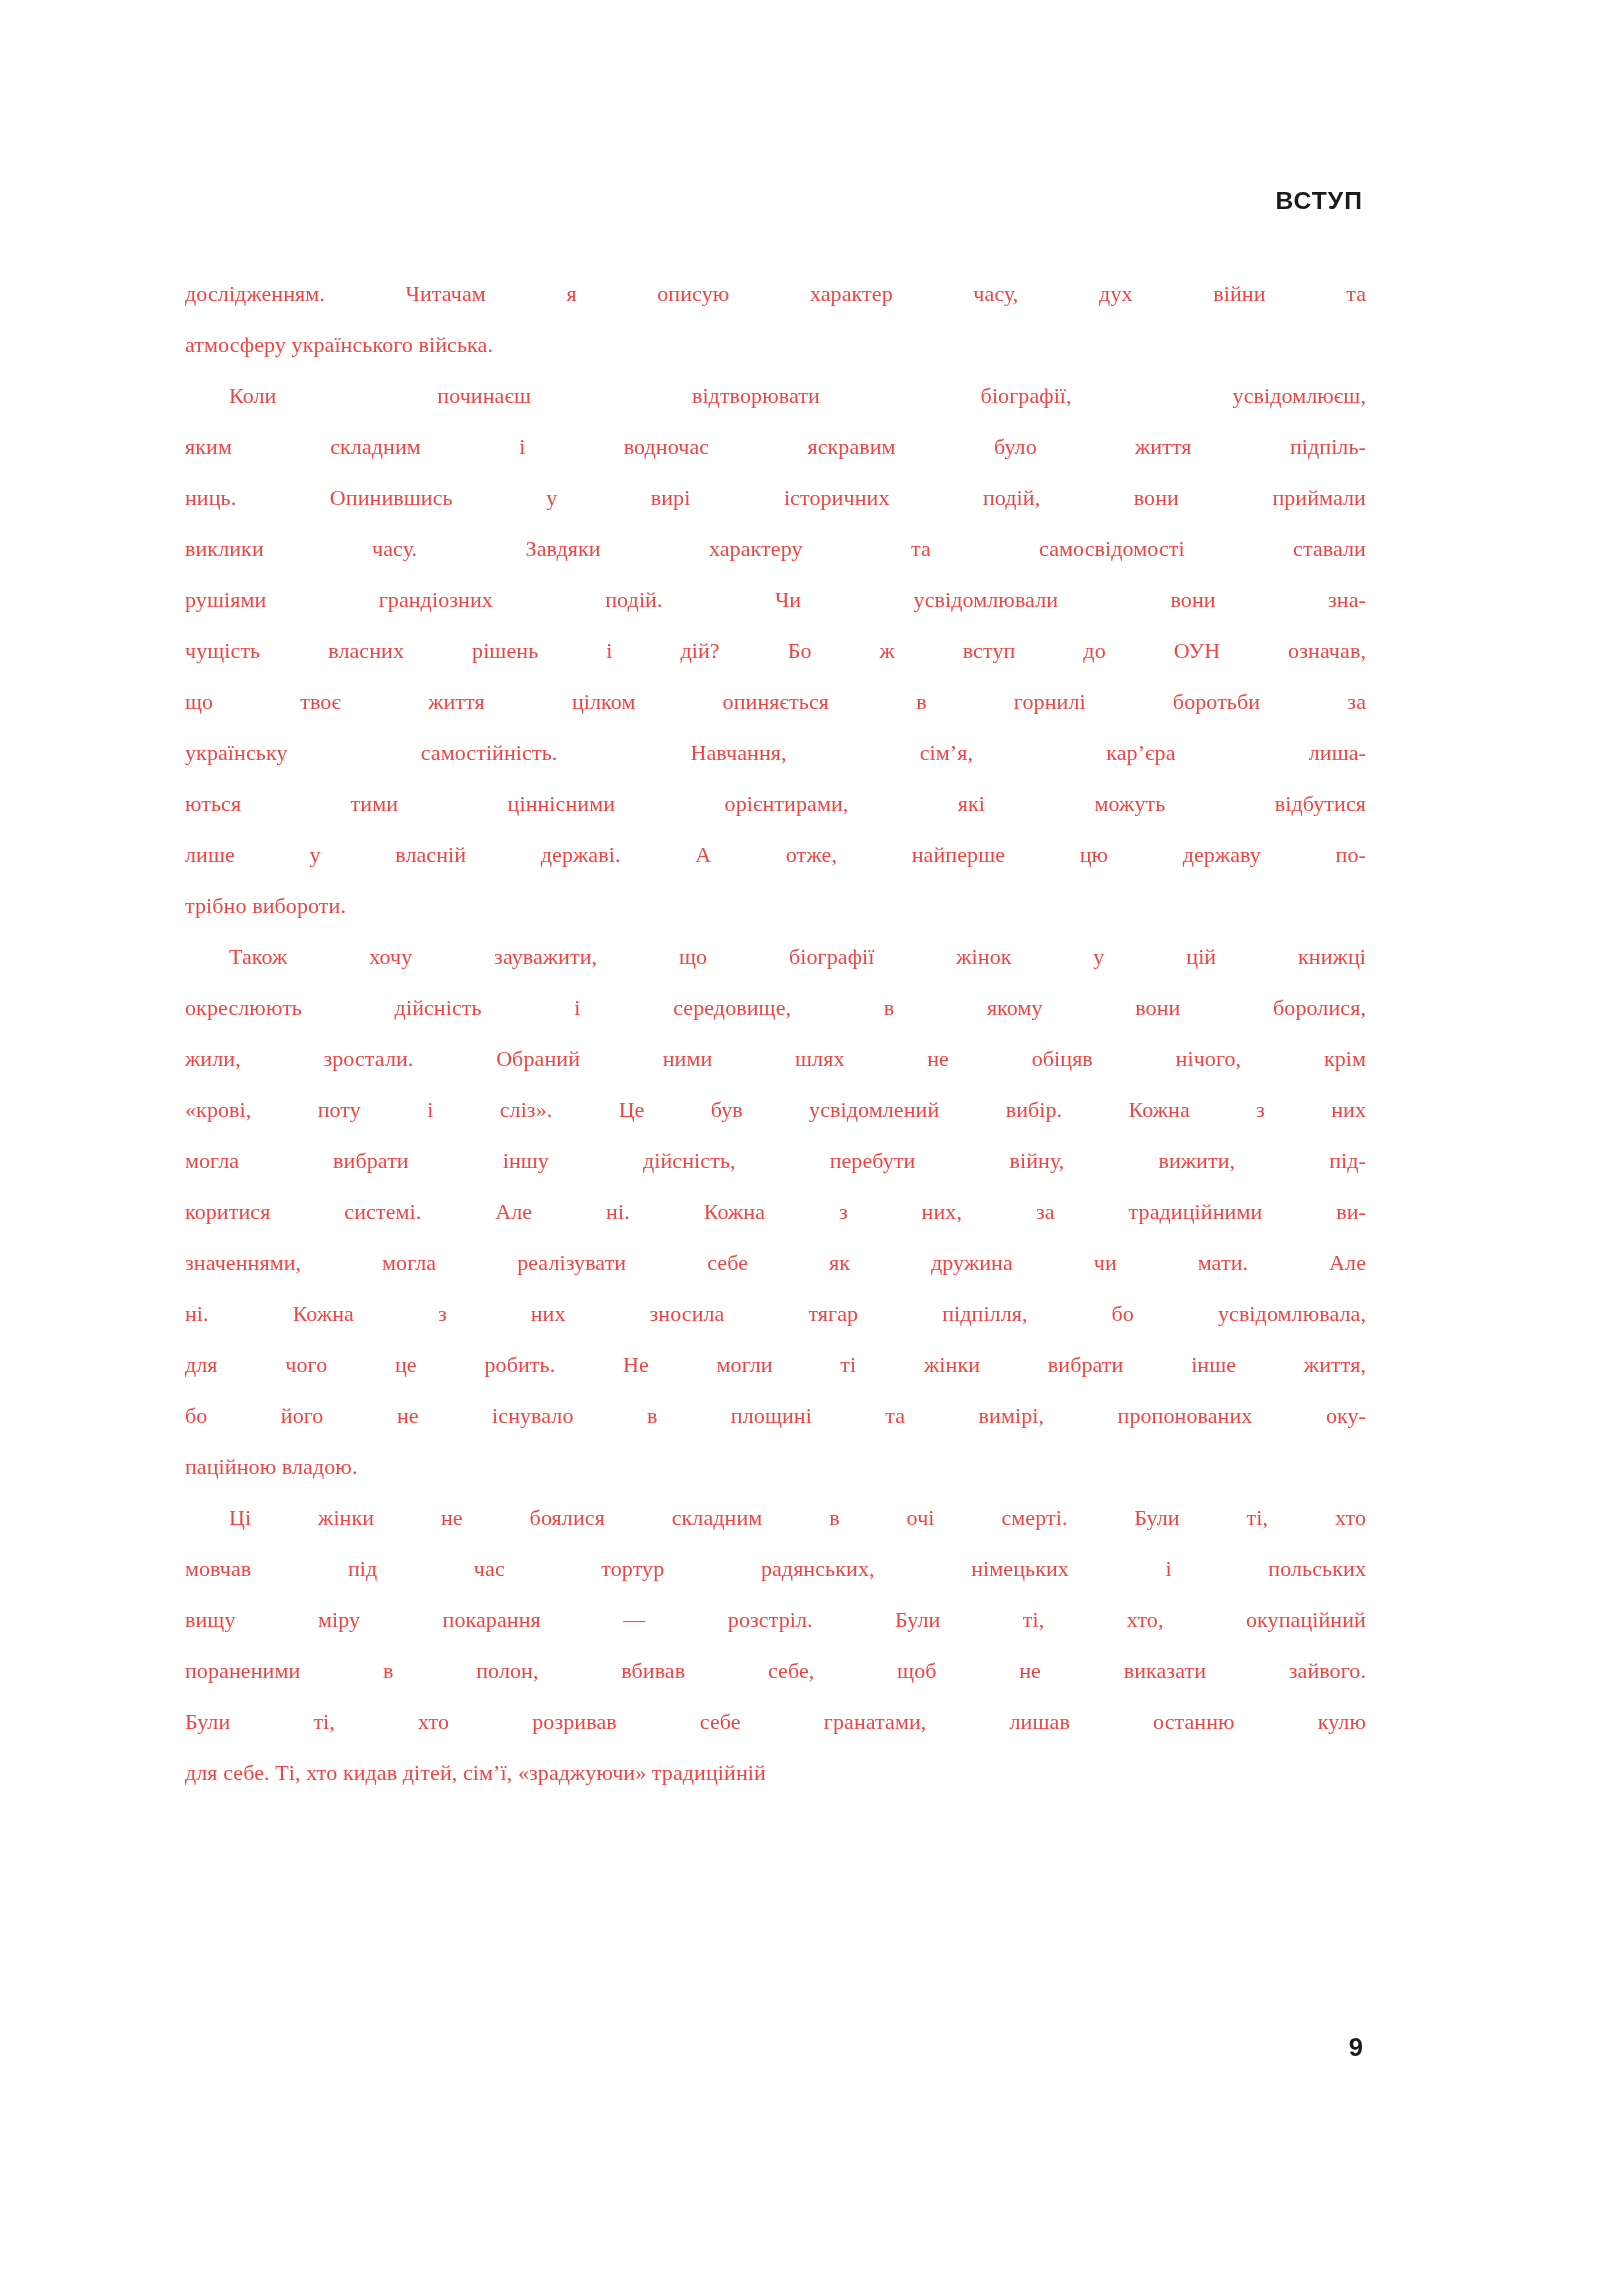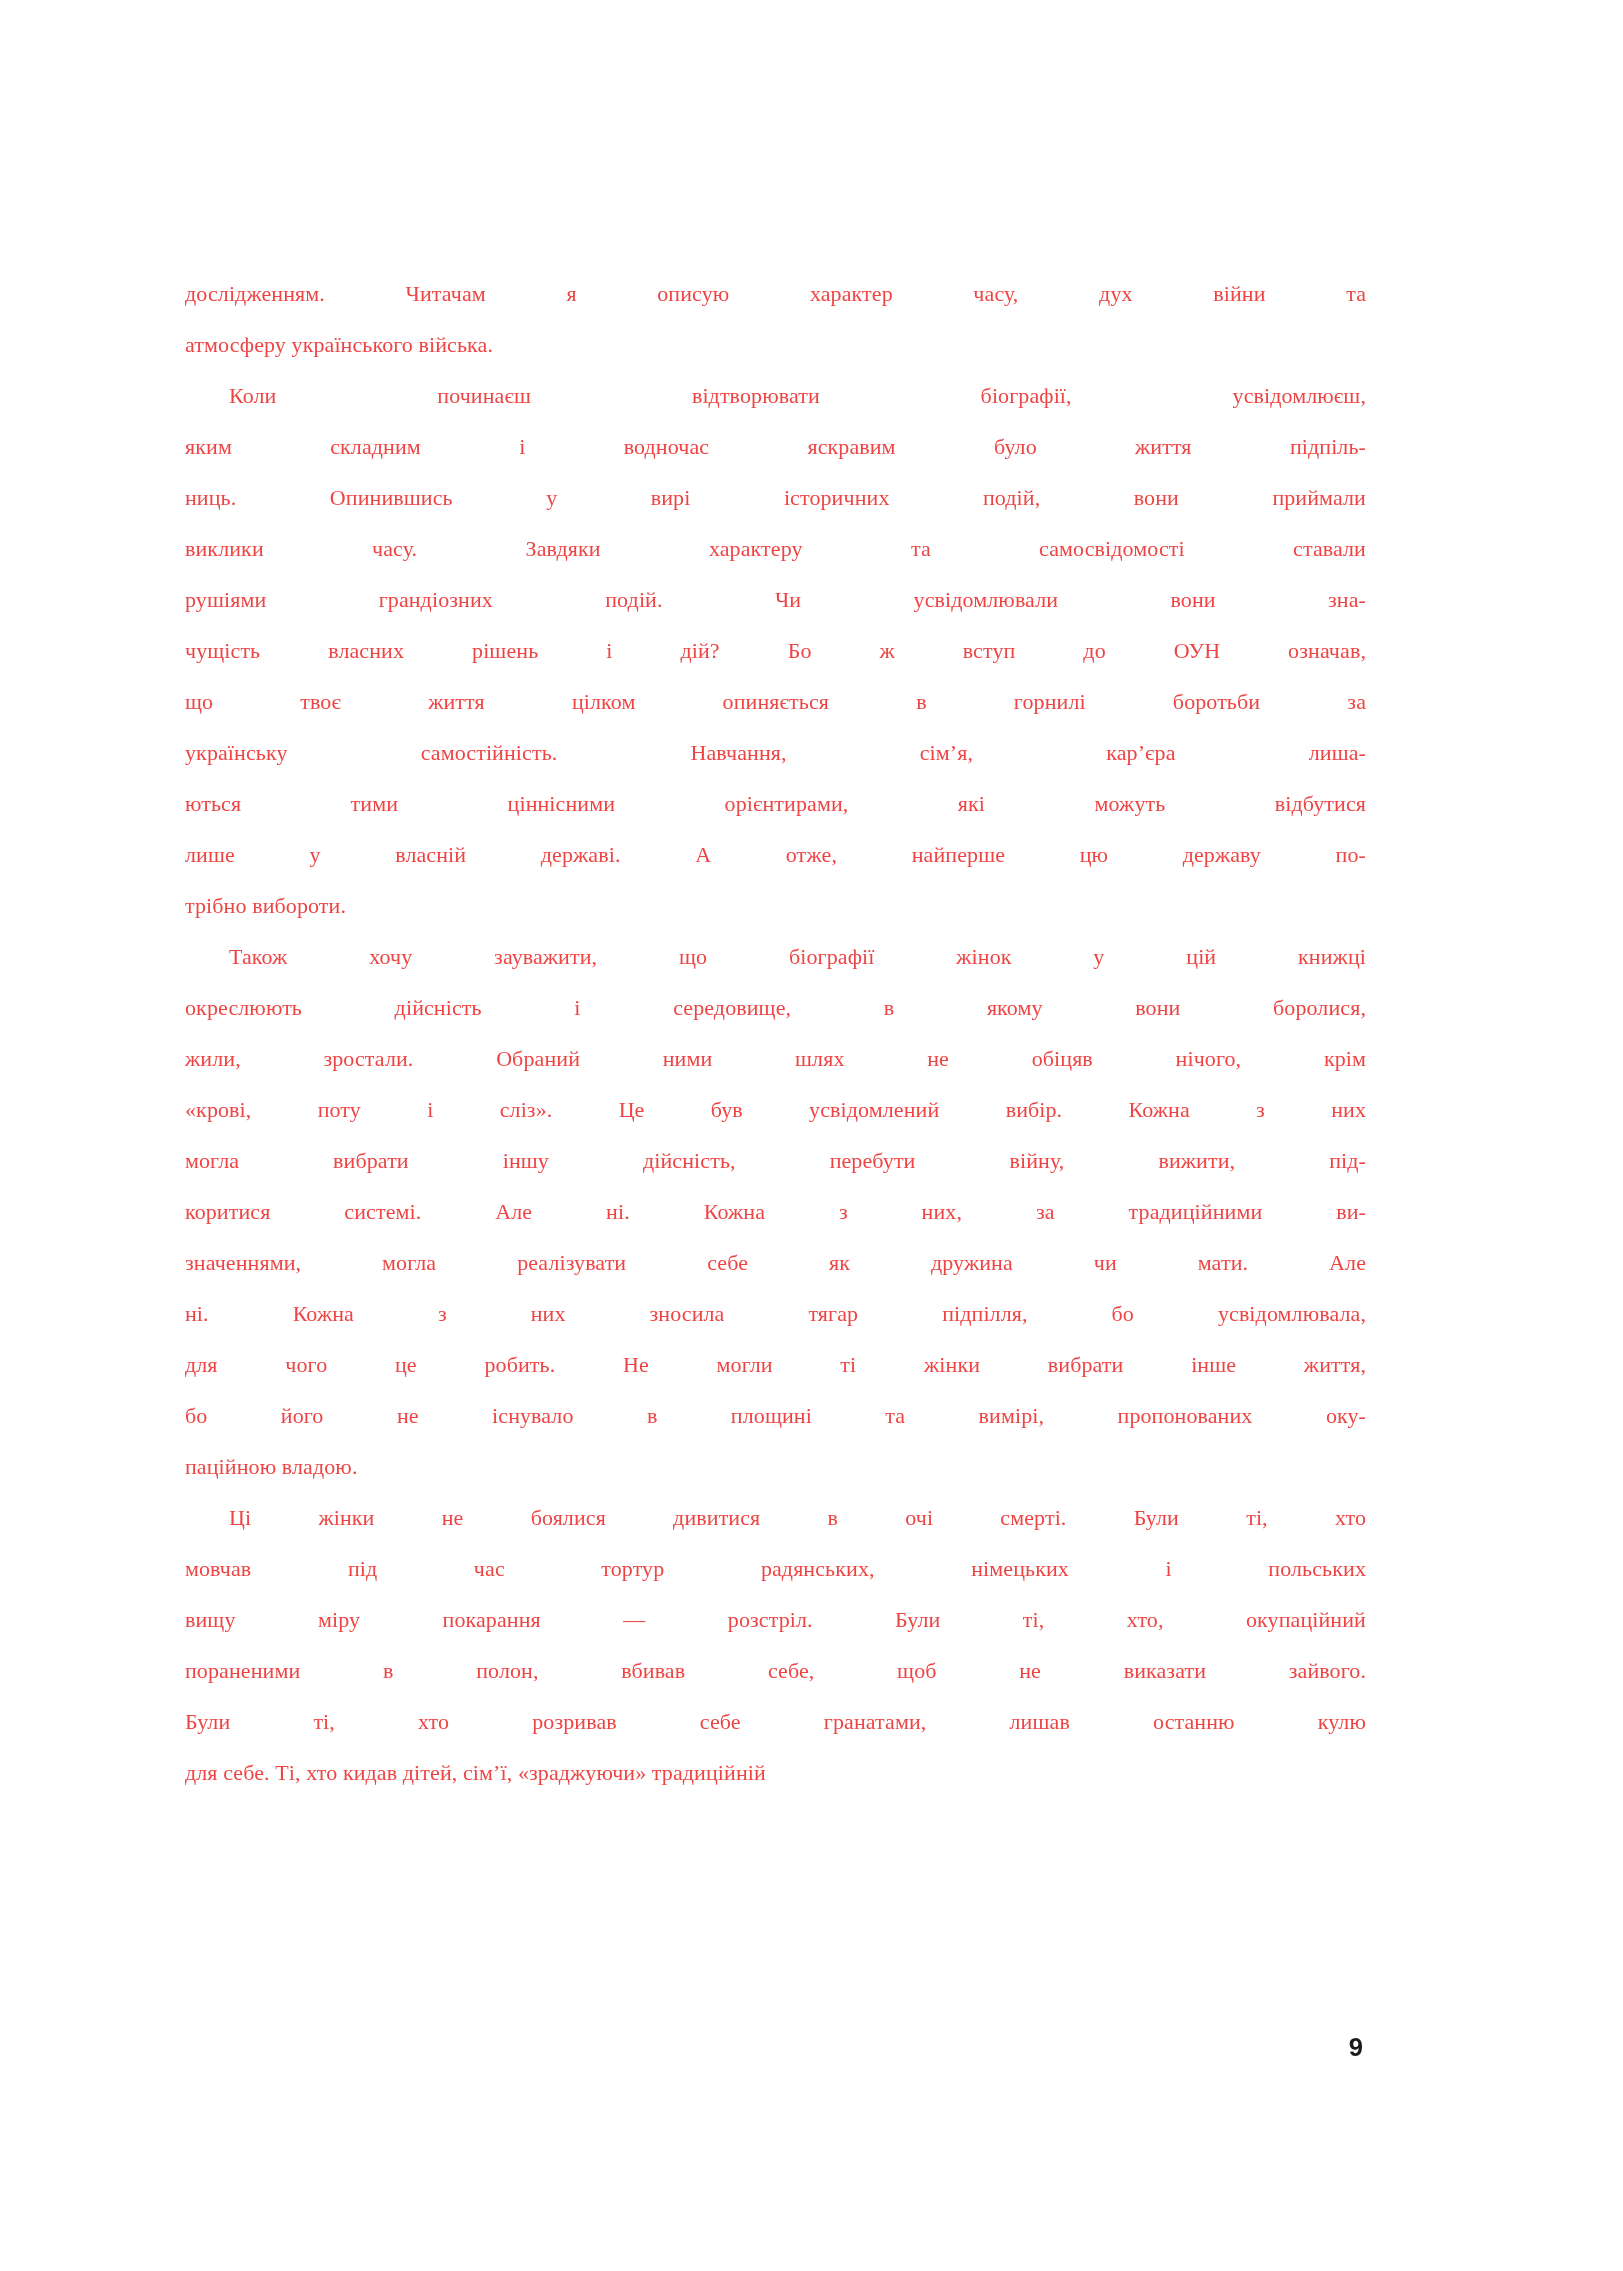--- a/index.html
+++ b/index.html
@@ -75,20 +75,21 @@
     font-weight: bold;
     font-size: 25.6px;
     color: #1b1b1b;
   }
 </style>
 </head>
 <body>
 
 <div class="page">
 
+  <div class="running-head">ВСТУП</div>
 
   <div class="textblock">
       <div>
         <div class="line just">дослідженням. Читачам я описую характер часу, дух війни та</div>
         <div class="line last">атмосферу українського війська.</div>
       </div>
       <div>
         <div class="line just indent">Коли починаєш відтворювати біографії, усвідомлюєш,</div>
         <div class="line just">яким складним і водночас яскравим було життя підпіль-</div>
         <div class="line just">ниць. Опинившись у вирі історичних подій, вони приймали</div>
@@ -108,21 +109,21 @@
         <div class="line just">«крові, поту і сліз». Це був усвідомлений вибір. Кожна з них</div>
         <div class="line just">могла вибрати іншу дійсність, перебути війну, вижити, під-</div>
         <div class="line just">коритися системі. Але ні. Кожна з них, за традиційними ви-</div>
         <div class="line just">значеннями, могла реалізувати себе як дружина чи мати. Але</div>
         <div class="line just">ні. Кожна з них зносила тягар підпілля, бо усвідомлювала,</div>
         <div class="line just">для чого це робить. Не могли ті жінки вибрати інше життя,</div>
         <div class="line just">бо його не існувало в площині та вимірі, пропонованих оку-</div>
         <div class="line last">паційною владою.</div>
       </div>
       <div>
-        <div class="line just indent">Ці жінки не боялися дивитися в очі смерті. Були ті, хто</div>
+        <div class="line just indent">Ці жінки не боялися складним в очі смерті. Були ті, хто</div>
         <div class="line just">мовчав під час тортур радянських, німецьких і польських</div>
         <div class="line just">вищу міру покарання — розстріл. Були ті, хто, окупаційний</div>
         <div class="line just">пораненими в полон, вбивав себе, щоб не виказати зайвого.</div>
         <div class="line just">Були ті, хто розривав себе гранатами, лишав останню кулю</div>
         <div class="line last">для себе. Ті, хто кидав дітей, сім’ї, «зраджуючи» традиційній</div>
       </div>
     </div>
 
   <div class="folio">9</div>
 

